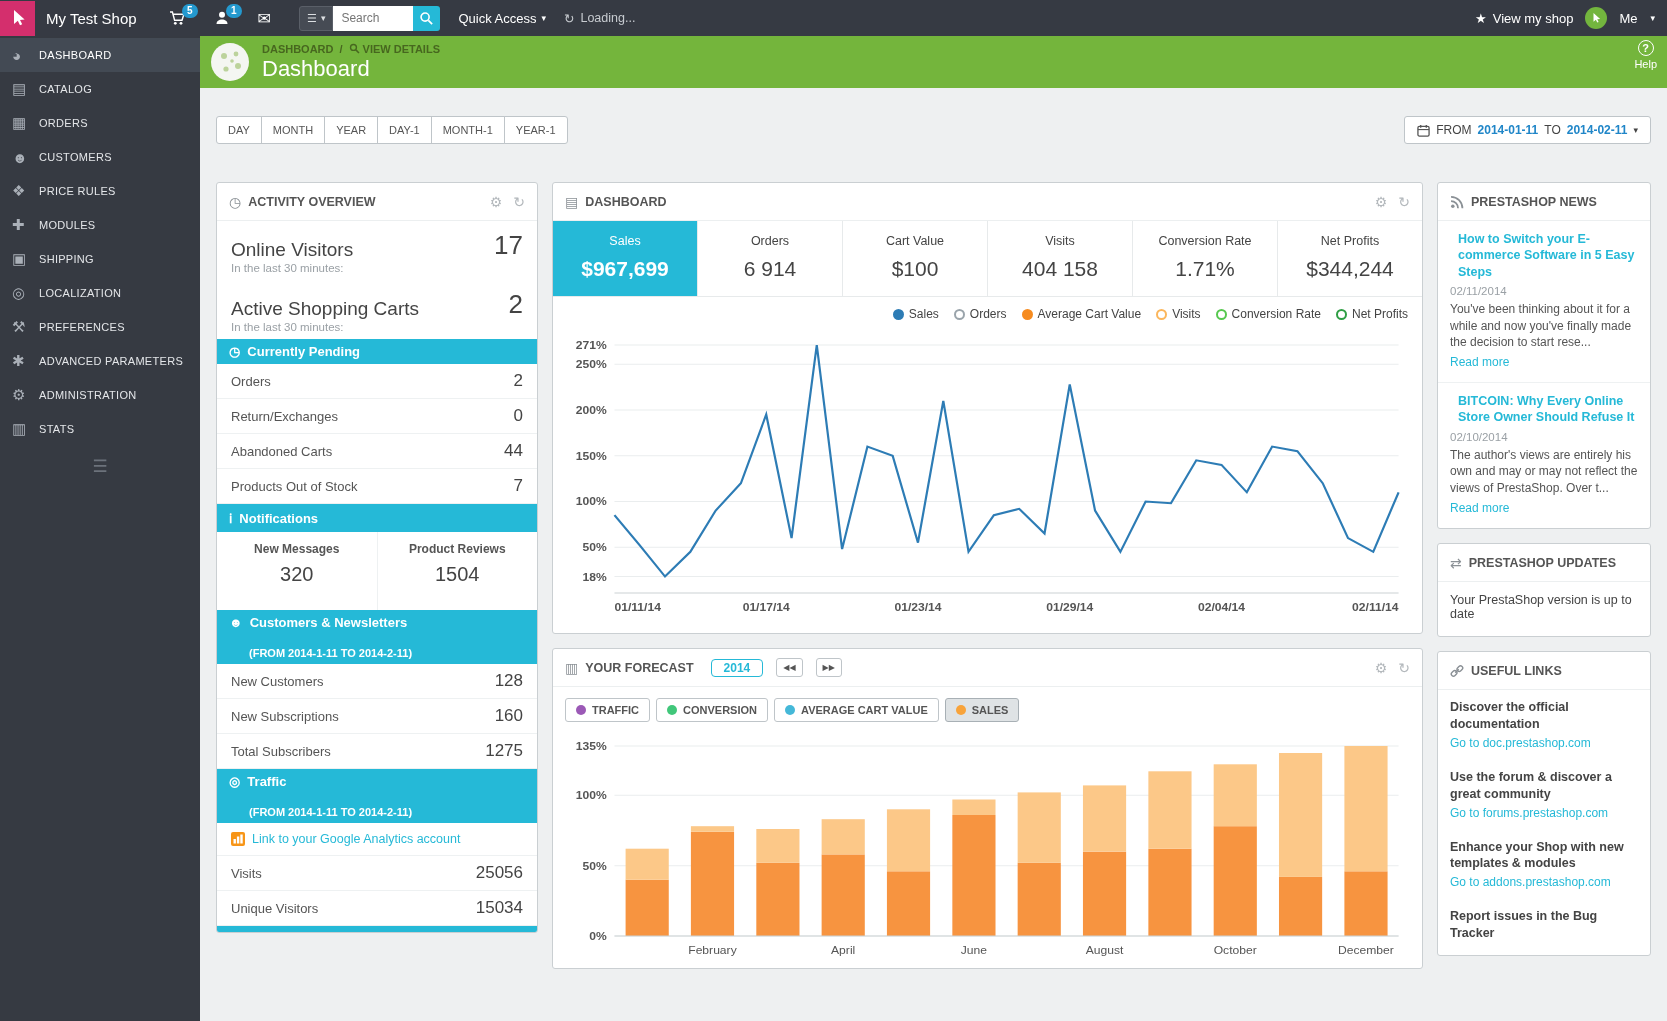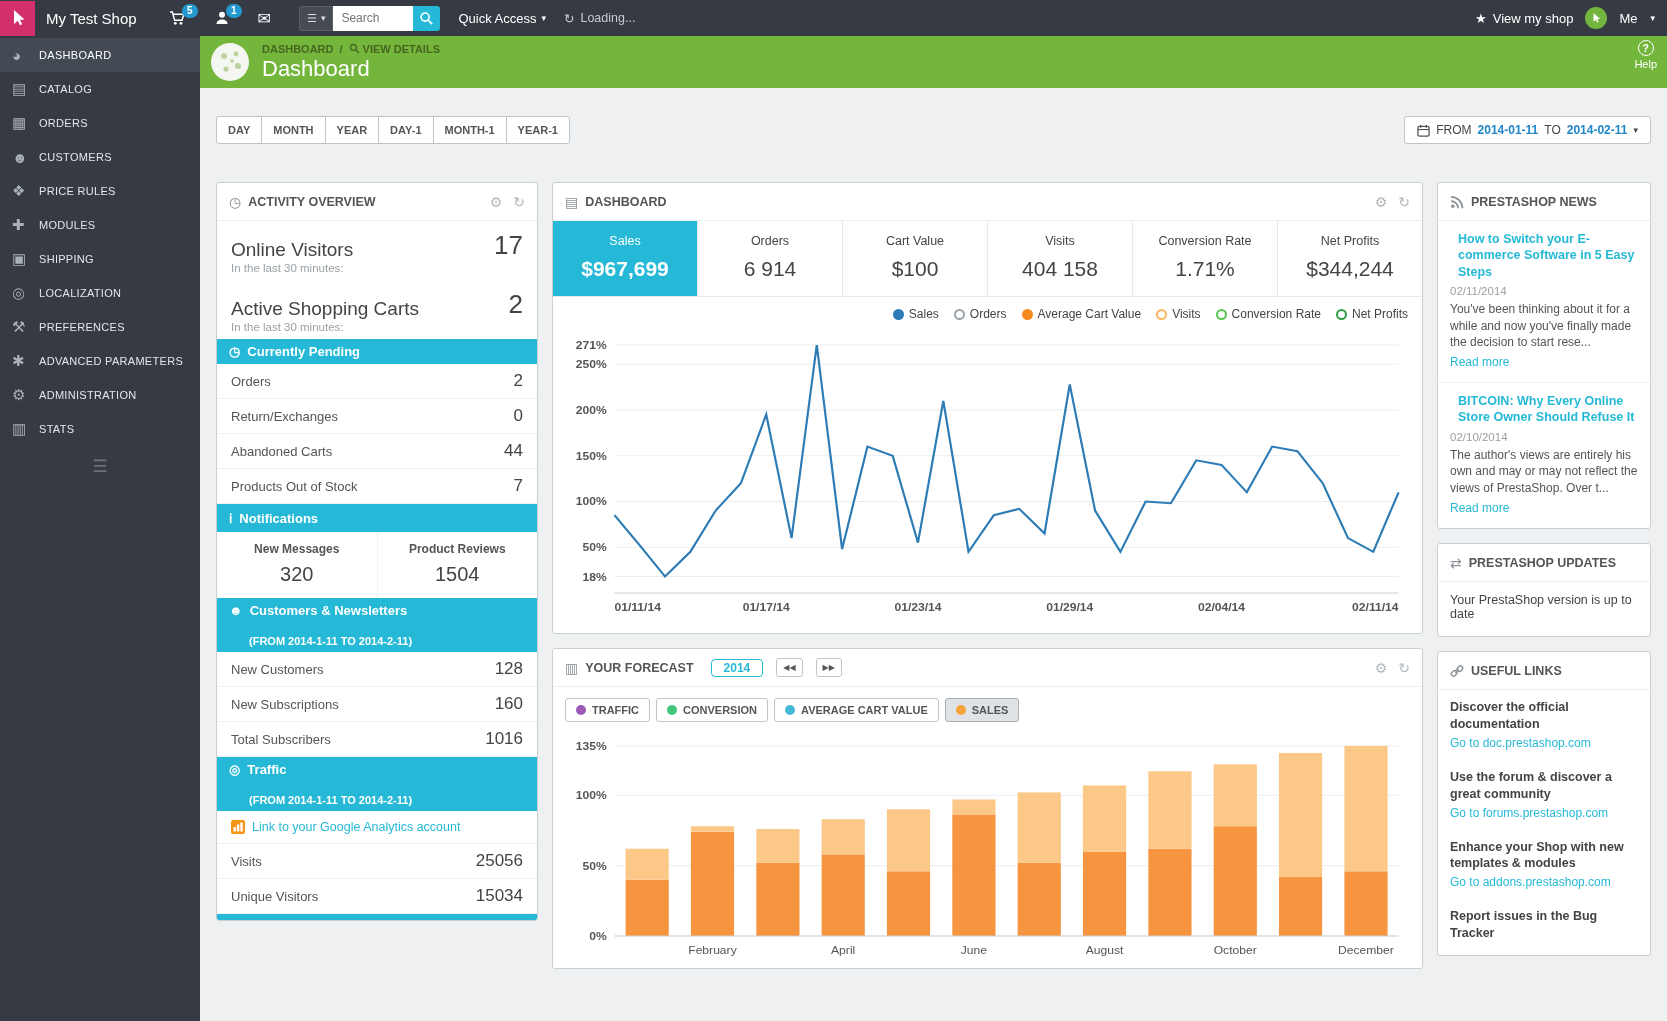--- a/index.html
+++ b/index.html
@@ -42,21 +42,21 @@
   .head-text { margin-left:12px; }
   .breadcrumb { font-size:11px; font-weight:bold; color:#47671f; display:flex; align-items:center; gap:6px; }
   .breadcrumb .vd { display:flex; align-items:center; gap:3px; cursor:pointer; }
   .page-title { color:#fff; font-size:22px; font-weight:normal; margin-top:1px; }
   .help { position:absolute; right:10px; top:4px; display:flex; flex-direction:column; align-items:center; color:#fff; font-size:11px; cursor:pointer; gap:2px; }
   .help-q { width:16px; height:16px; border:1px solid #fff; border-radius:50%; font-size:11px; display:flex; align-items:center; justify-content:center; font-weight:bold; }
 
   .content { flex:1; min-height:0; padding:0 16px; overflow:hidden; }
   .toolbar-row { margin-top:28px; margin-bottom:38px; display:flex; justify-content:space-between; align-items:center; }
   .range-group { display:flex; }
-  .range-btn { background:#fff; border:1px solid #bfc5c9; padding:7px 11px; font-size:11px; font-weight:bold; color:#555; margin-left:-1px; cursor:pointer; font-family:"Liberation Sans",sans-serif;}
+  .range-btn { background:#fff; border:1px solid #bfc5c9; padding:7px 11px; font-size:11px; font-weight:normal; color:#555; margin-left:-1px; cursor:pointer; font-family:"Liberation Sans",sans-serif;}
   .range-btn:first-child { border-radius:3px 0 0 3px; margin-left:0; }
   .range-btn:last-child { border-radius:0 3px 3px 0; }
   .date-btn { display:flex; align-items:center; gap:6px; background:#fff; border:1px solid #bfc5c9; border-radius:3px; padding:6px 12px; font-size:12px; color:#444; cursor:pointer; font-family:"Liberation Sans",sans-serif; }
   .date-btn b { color:#2086c8; }
 
   .cols { display:flex; gap:14px; align-items:flex-start; }
   .col-left { width:322px; flex:none; }
   .col-center { flex:1; min-width:0; }
   .col-right { width:214px; flex:none; }
 
@@ -73,21 +73,21 @@
   .bs-value { font-size:26px; color:#444; }
   .muted { padding:1px 14px 6px; font-size:11.5px; color:#9aa0a5; }
   .blue-bar { background:#25b9d7; color:#fff; padding:5px 12px; font-size:13px; font-weight:bold; }
   .bb-line1 { display:flex; align-items:center; gap:7px; }
   .bb-line2 { font-size:11px; font-weight:bold; padding-left:20px; margin-top:17px; }
   .bb-ic { font-size:13px; }
   .arow { display:flex; justify-content:space-between; align-items:center; padding:7px 14px; border-bottom:1px solid #eef1f2; font-size:13px; color:#555; }
   .arow .val { font-size:17px; color:#444; }
   .alink { padding:9px 14px; font-size:12.5px; color:#25b9d7; display:flex; align-items:center; gap:7px; cursor:pointer; border-bottom:1px solid #eef1f2; }
   .noti { display:flex; text-align:center; }
-  .noti > div { flex:1; padding:10px 4px 12px; }
+  .noti > div { flex:1; padding:10px 4px 24px; }
   .noti > div:first-child { border-right:1px solid #eef1f2; }
   .n-label { font-size:12px; color:#555; font-weight:bold; margin-bottom:7px; }
   .n-val { font-size:20px; color:#444; }
   .sliver { height:6px; padding:0; }
 
   
   .kpis { display:flex; border-bottom:1px solid #e7eaeb; }
   .kpi { flex:1; text-align:center; padding:13px 4px 15px; border-right:1px solid #e7eaeb; cursor:pointer; }
   .kpi:last-child { border-right:none; }
   .kpi .t { font-size:12.5px; color:#444; margin-bottom:9px; }
@@ -372,21 +372,21 @@
               <div class="arow">
                   <span>New Customers</span>
                   <span class="val">128</span>
                 </div>
               <div class="arow">
                   <span>New Subscriptions</span>
                   <span class="val">160</span>
                 </div>
               <div class="arow">
                   <span>Total Subscribers</span>
-                  <span class="val">1016</span>
+                  <span class="val">1275</span>
                 </div>
 
               <div class="blue-bar">
                 <div class="bb-line1">
                     <span class="bb-ic">◎</span>
                     <span>Traffic</span>
                   </div>
                 <div class="bb-line2">(FROM 2014-1-11 TO 2014-2-11)</div>
               </div>
               <div class="alink">

